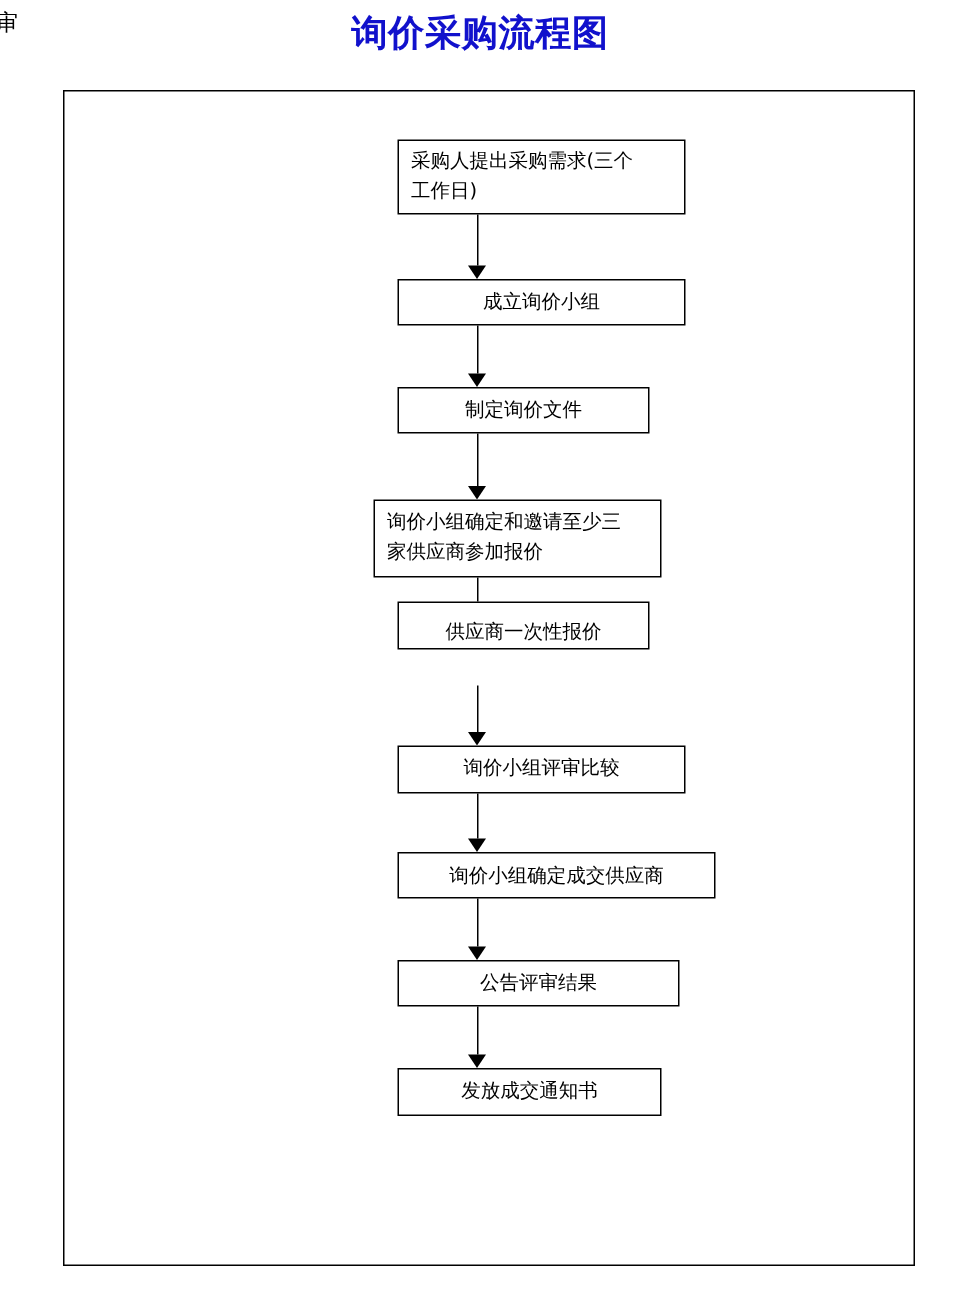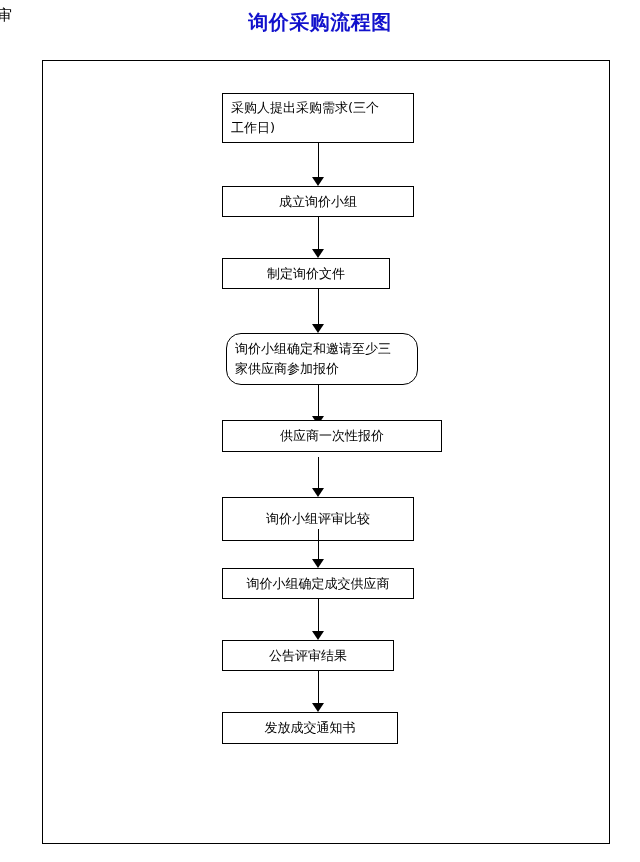--- a/index.html
+++ b/index.html
@@ -30,21 +30,21 @@
     white-space: nowrap;
   }
 
   
   .chart-title {
     position: absolute;
     left: 0;
     top: 10px;
     width: 640px;
     text-align: center;
-    font-size: 20px;
+    font-size: 24px;
     line-height: 24px;
     font-weight: bold;
     color: #1111cc;
     letter-spacing: 0.5px;
     white-space: nowrap;
   }
 
   
   .frame {
     position: absolute;
@@ -64,20 +64,21 @@
     border: 1px solid #000000;
     background: #ffffff;
     display: flex;
     align-items: center;
     justify-content: center;
     text-align: center;
     color: #000000;
     font-size: 13px;
     line-height: 20px;
     padding: 0 8px;
+    margin-left: 43px;
   }
   .node .node-text {
     display: block;
     width: 100%;
     white-space: pre-line;
     text-align: left;
   }
   .node.center .node-text {
     text-align: center;
   }
@@ -134,54 +135,54 @@
   </div>
 
   <div class="node center" style="left:222px; top:258px; width:168px; height:31px;">
     <span class="node-text">制定询价文件</span>
   </div>
   <div class="connector" style="left:311.5px; top:289px; height:44px;">
     <span class="stem" style="height:35px;"></span>
     <span class="head"></span>
   </div>
 
-  <div class="node" style="left:226px; top:333px; width:192px; height:52px;border-radius:15px;">
+  <div class="node" style="left:206px; top:333px; width:192px; height:52px;">
     <span class="node-text">询价小组确定和邀请至少三
 家供应商参加报价</span>
   </div>
   <div class="connector" style="left:311.5px; top:385px; height:40px;">
     <span class="stem" style="height:31px;"></span>
     <span class="head"></span>
   </div>
 
-  <div class="node center" style="left:222px; top:420px; width:220px; height:32px;">
+  <div class="node center" style="left:222px; top:401px; width:168px; height:32px;align-items:flex-end;">
     <span class="node-text">供应商一次性报价</span>
   </div>
   <div class="connector" style="left:311.5px; top:457px; height:40px;">
     <span class="stem" style="height:31px;"></span>
     <span class="head"></span>
   </div>
 
-  <div class="node center" style="left:222px; top:497px; width:192px; height:44px;">
+  <div class="node center" style="left:222px; top:497px; width:192px; height:32px;">
     <span class="node-text">询价小组评审比较</span>
   </div>
   <div class="connector" style="left:311.5px; top:529px; height:39px;">
     <span class="stem" style="height:30px;"></span>
     <span class="head"></span>
   </div>
 
-  <div class="node center" style="left:222px; top:568px; width:192px; height:31px;font-family:Liberation Serif, serif;">
+  <div class="node center" style="left:222px; top:568px; width:212px; height:31px;font-family:Liberation Serif, serif;">
     <span class="node-text">询价小组确定成交供应商</span>
   </div>
   <div class="connector" style="left:311.5px; top:599px; height:41px;">
     <span class="stem" style="height:32px;"></span>
     <span class="head"></span>
   </div>
 
-  <div class="node center" style="left:222px; top:640px; width:172px; height:31px;">
+  <div class="node center" style="left:222px; top:640px; width:188px; height:31px;">
     <span class="node-text">公告评审结果</span>
   </div>
   <div class="connector" style="left:311.5px; top:671px; height:41px;">
     <span class="stem" style="height:32px;"></span>
     <span class="head"></span>
   </div>
 
   <div class="node center" style="left:222px; top:712px; width:176px; height:32px;">
     <span class="node-text">发放成交通知书</span>
   </div>

